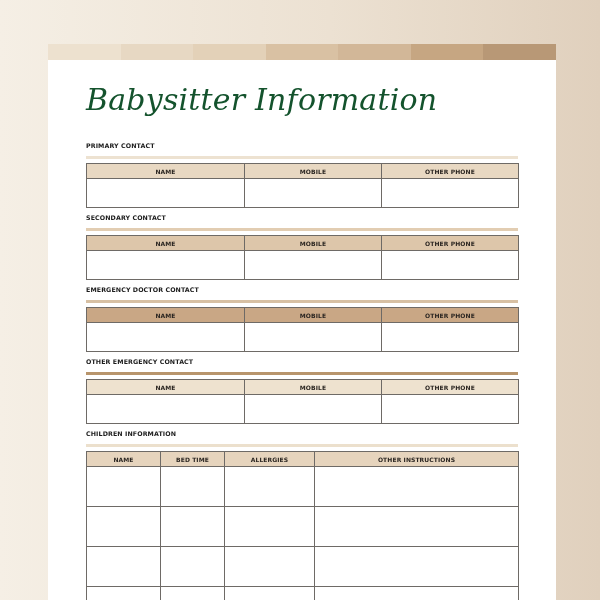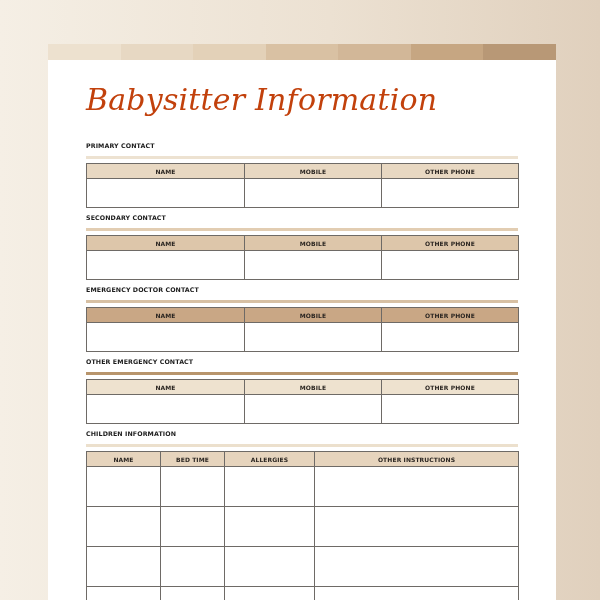--- a/index.html
+++ b/index.html
@@ -11,21 +11,21 @@
   }
   .card {
     position: absolute; left: 48px; top: 44px; width: 508px; height: 600px;
     background: #ffffff;
   }
   .colorbar { position: absolute; left: 0; top: 0; width: 508px; height: 16px; display: flex; }
   .colorbar .seg { flex: 1; height: 100%; }
   .title {
     position: absolute; left: 38px; top: 38px;
     font-family: "DejaVu Serif", serif; font-style: italic;
-    font-size: 30px; color: #c2410c; letter-spacing: 0.2px;
+    font-size: 30px; color: #14532d; letter-spacing: 0.2px;
   }
   .section { position: absolute; left: 38px; width: 432px; }
   .section-label {
     font-size: 6.3px; font-weight: bold; color: #1b1b1b; letter-spacing: 0.1px;
     height: 9px; line-height: 9px;
   }
   .rule { height: 3px; margin-top: 6px; }
   table {
     border-collapse: collapse; width: 432px; margin-top: 4px; table-layout: fixed;
   }

